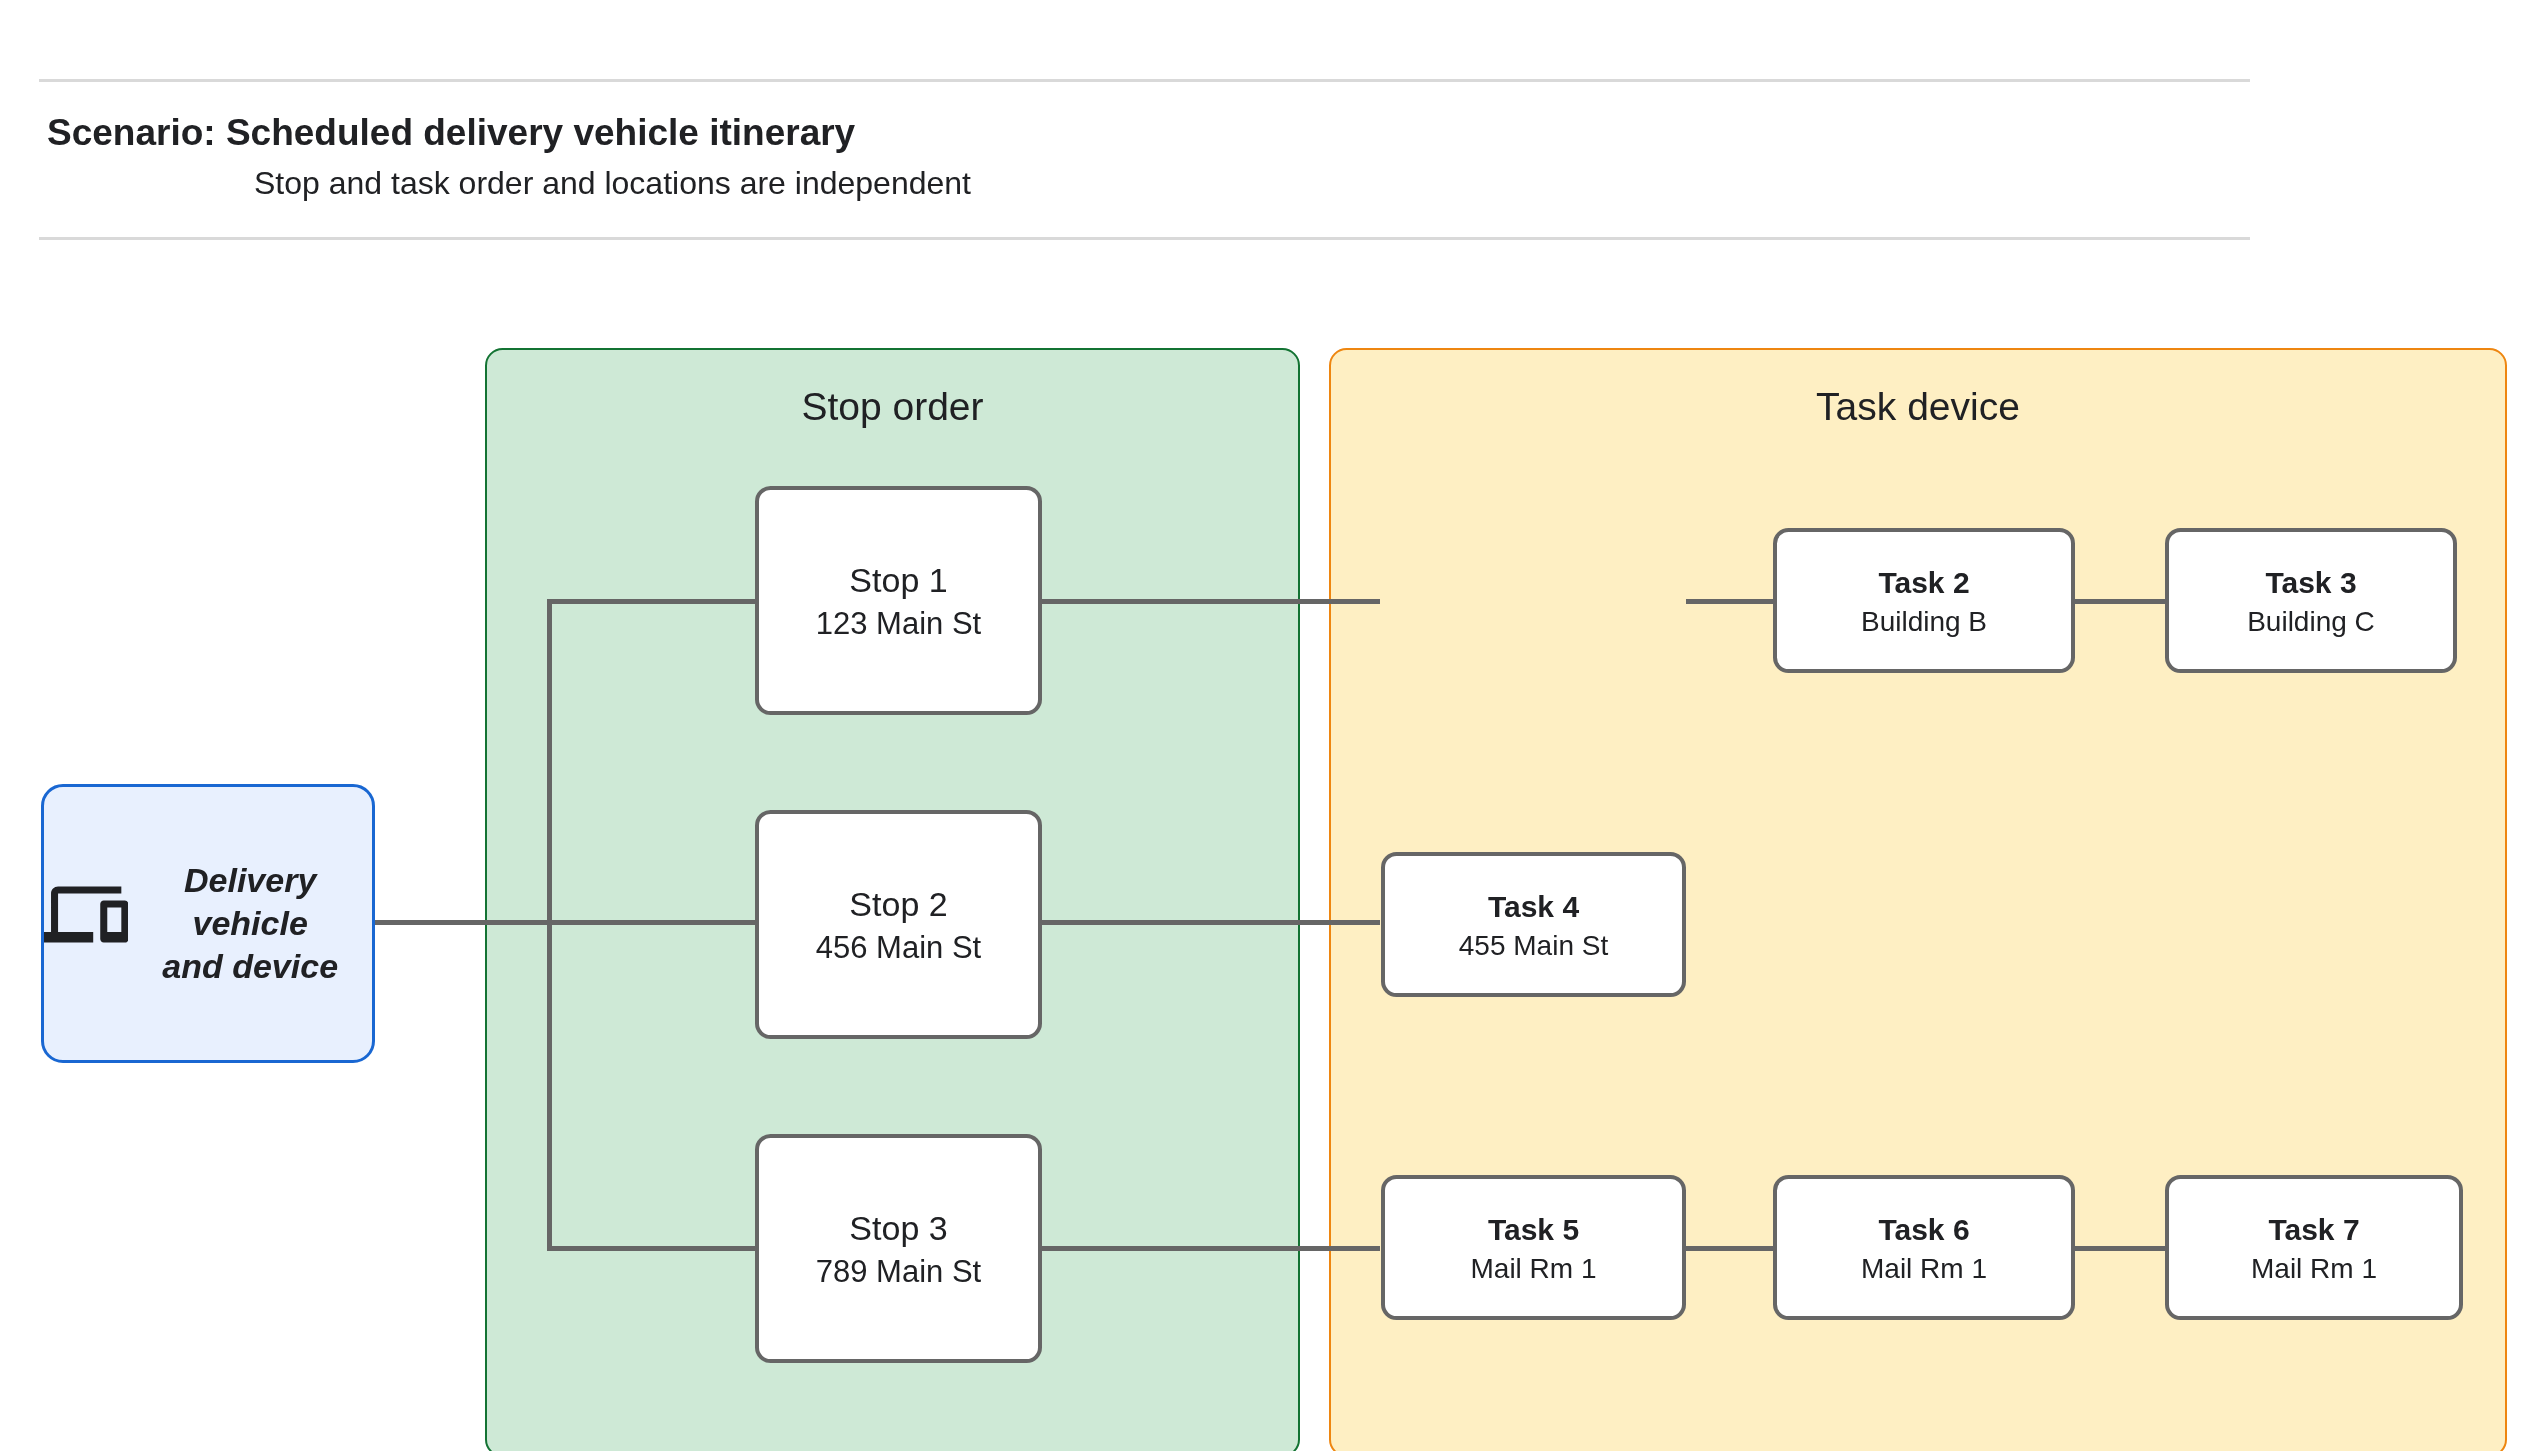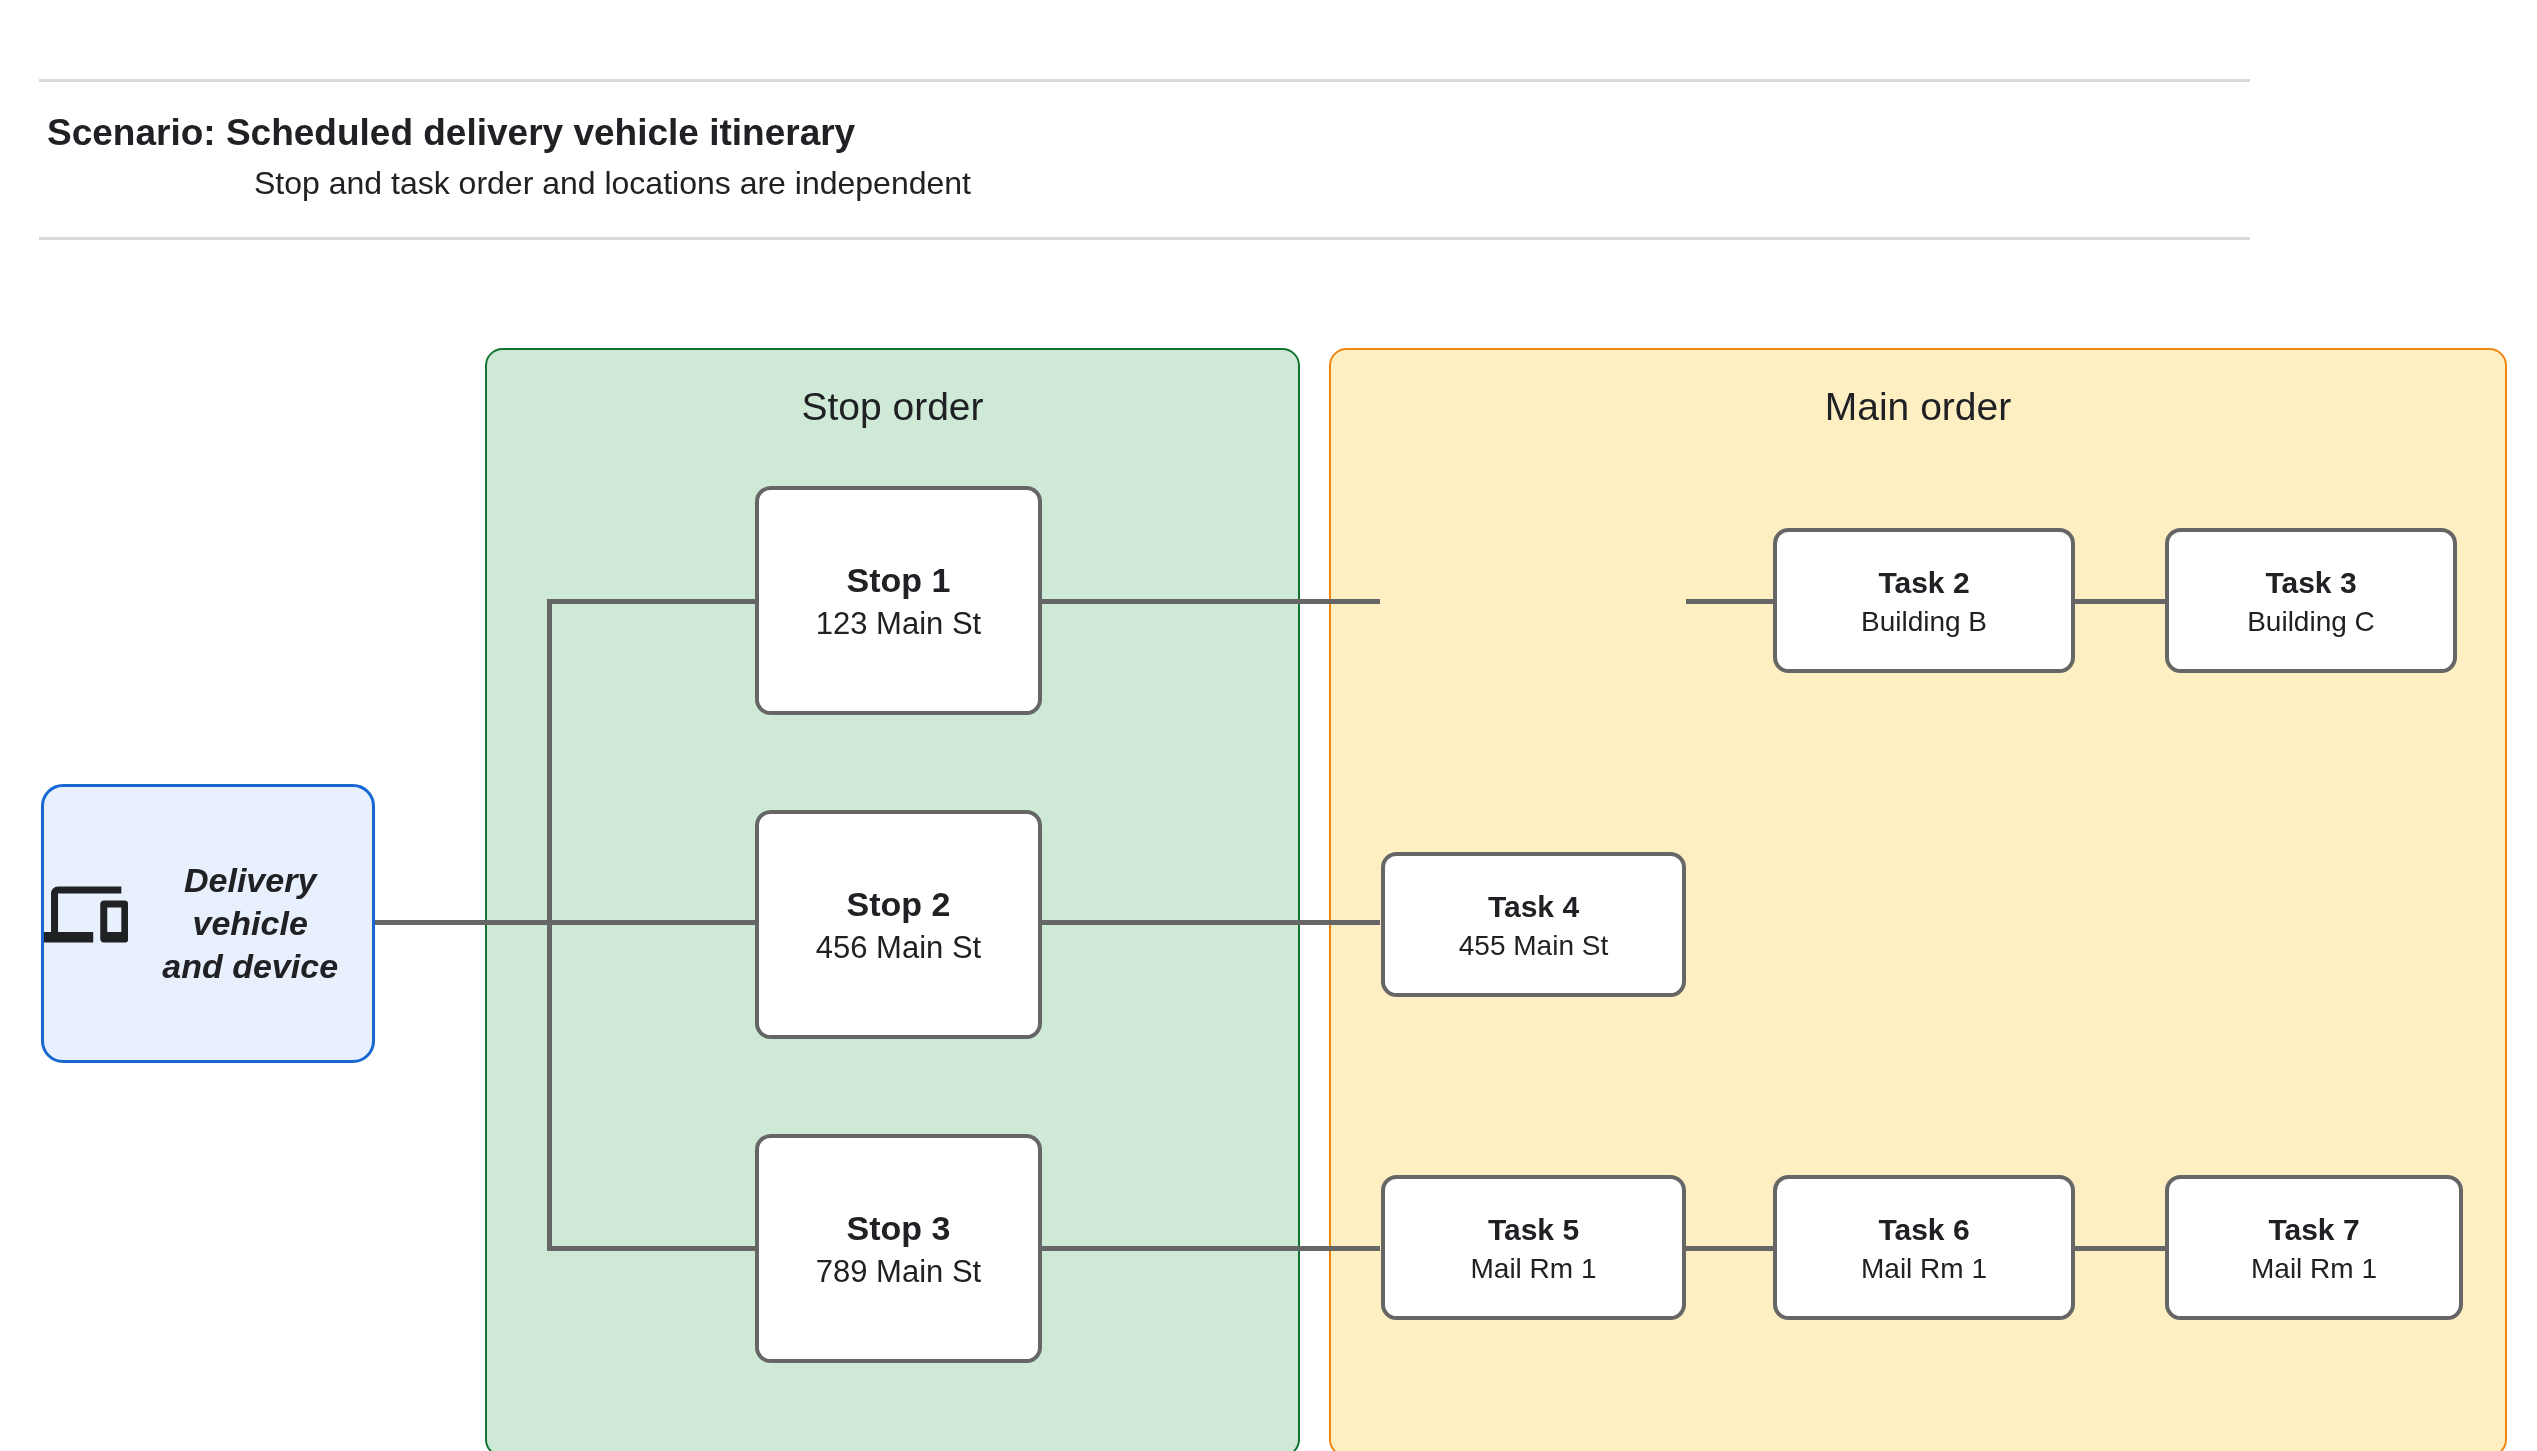--- a/index.html
+++ b/index.html
@@ -28,21 +28,21 @@
   .line{position:absolute;background:var(--connector);z-index:2;}
   .hline{height:4.8px;}
   .vline{width:4.8px;}
 
   .node{
     position:absolute;background:#fff;border:4.8px solid var(--node-border);border-radius:15.5px;
     display:flex;flex-direction:column;align-items:center;justify-content:center;z-index:3;box-sizing:border-box;
   }
   .stop-node{width:287px;height:229px;}
   .task-node{height:145px;}
-  .stop-node .node-title{font-size:34px;font-weight:700;line-height:45px;}
+  .stop-node .node-title{font-size:34px;font-weight:400;line-height:45px;}
   .stop-node .node-subtitle{font-size:31px;font-weight:400;line-height:41px;}
   .task-node .node-title{font-size:30px;font-weight:700;line-height:41px;}
   .task-node .node-subtitle{font-size:28px;font-weight:400;line-height:37px;}
 
   .stop-1{left:755px;top:446px;}
   .stop-2{left:755px;top:770px;}
   .stop-3{left:755px;top:1094px;}
 
   .task-1{left:1381px;top:488px;width:305px;}
   .task-2{left:1773px;top:488px;width:302px;}
@@ -79,21 +79,21 @@
   <div class="line hline" style="left:1042px;top:1206px;width:338px;"></div>
   <div class="line hline" style="left:1686px;top:559px;width:87px;"></div>
   <div class="line hline" style="left:2075px;top:559px;width:90px;"></div>
   <div class="line hline" style="left:1686px;top:1206px;width:87px;"></div>
   <div class="line hline" style="left:2075px;top:1206px;width:90px;"></div>
 
   <div class="panel stop">
     <div class="panel-title">Stop order</div>
   </div>
   <div class="panel task">
-    <div class="panel-title">Main order</div>
+    <div class="panel-title">Task device</div>
   </div>
 
   <div class="source-node">
     <svg class="source-icon" viewBox="0 0 24 24">
       <path fill="#202124" d="M4 6h18V4H4c-1.1 0-2 .9-2 2v11H0v3h14v-3H4V6zm19 2h-6c-.55 0-1 .45-1 1v10c0 .55.45 1 1 1h6c.55 0 1-.45 1-1V9c0-.55-.45-1-1-1zm-1 9h-4v-7h4v7z"></path>
     </svg>
     <div class="source-label">
       <div>Delivery vehicle</div>
       <div>and device</div>
     </div>

